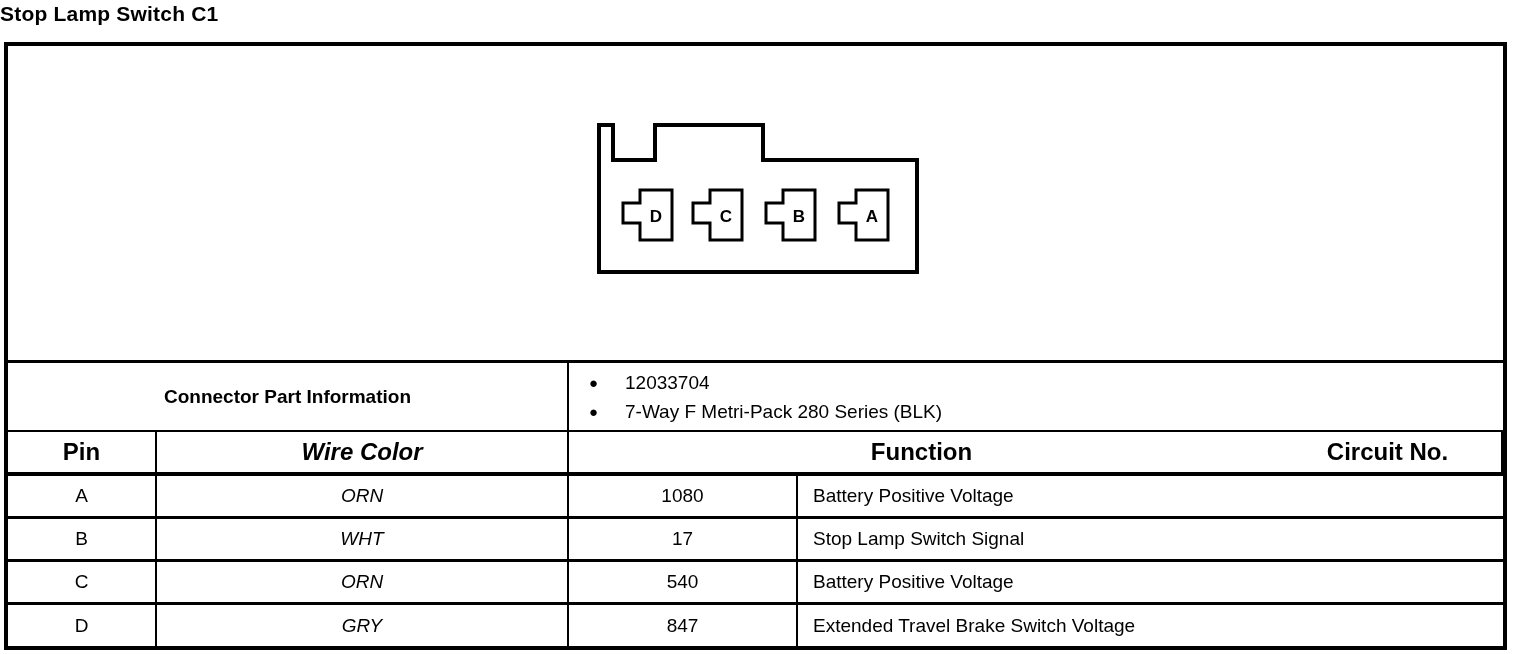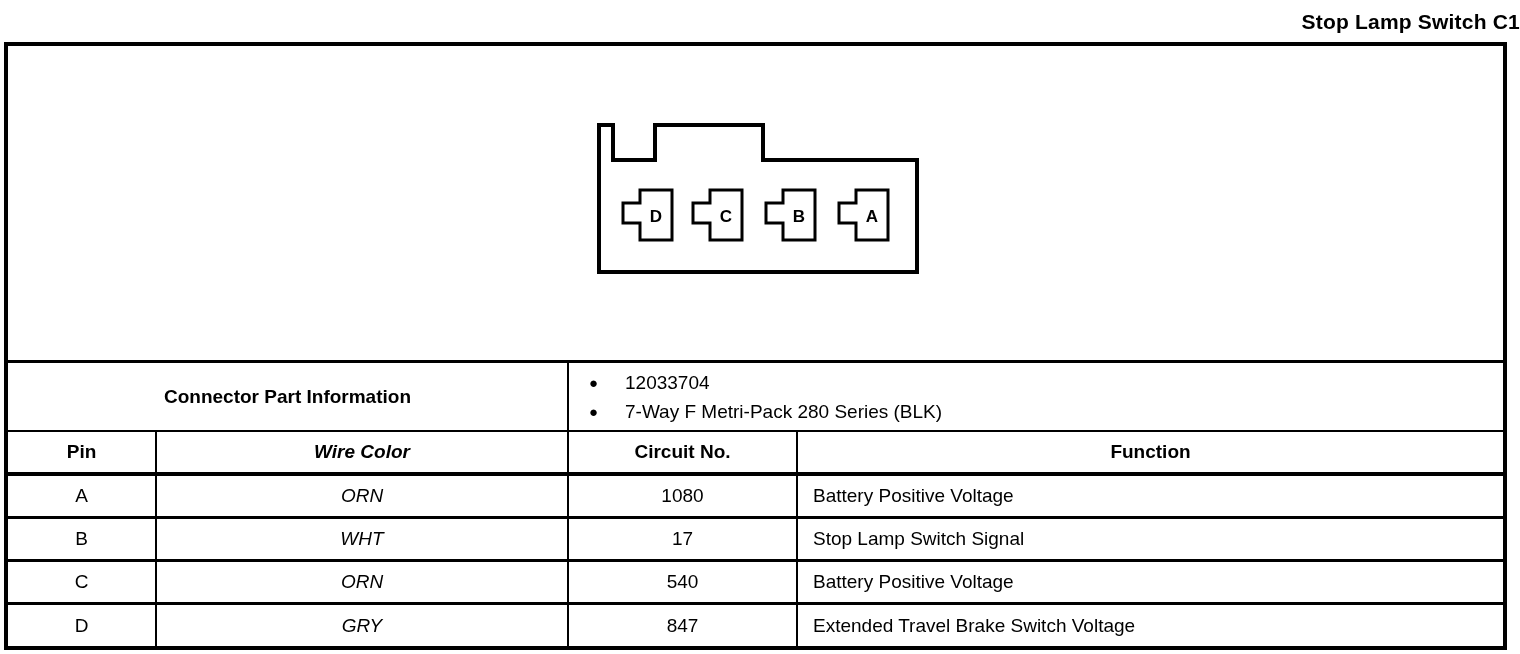--- a/index.html
+++ b/index.html
@@ -13,24 +13,24 @@
     color: #000000;
   }
   .page {
     position: relative;
     width: 1520px;
     height: 654px;
     background: #ffffff;
   }
   .title {
     position: absolute;
-    top: 10px;
+    top: 2px;
     left: 0;
     width: 100%;
-    text-align: right;
+    text-align: left;
     font-size: 21px;
     font-weight: bold;
     letter-spacing: 0.2px;
   }
   .outer {
     position: absolute;
     left: 4px;
     top: 42px;
     width: 1503px;
     height: 608px;
@@ -91,21 +91,21 @@
     font-size: 15px;
     width: 36px;
     flex: 0 0 36px;
   }
   .header-row {
     height: 44px;
     box-sizing: border-box;
     border-bottom: 4px solid #000000;
     display: flex;
     font-weight: bold;
-    font-size: 19px;
+    font-size: 24px;
   }
   .data-row {
     height: 43px;
     box-sizing: border-box;
     border-bottom: 3px solid #000000;
     display: flex;
     font-size: 19px;
   }
   .data-row:last-child {
     border-bottom: none;
@@ -143,22 +143,22 @@
         <div class="bullet-line">
           <span class="bullet-dot">●</span>
           <span>7-Way F Metri-Pack 280 Series (BLK)</span>
         </div>
       </div>
     </div>
 
     <div class="header-row">
       <div class="cell col-pin">Pin</div>
       <div class="cell col-wire">Wire Color</div>
+      <div class="cell col-func" style="justify-content:center; padding-left:0;">Function</div>
       <div class="cell col-circuit">Circuit No.</div>
-      <div class="cell col-func" style="justify-content:center; padding-left:0;">Function</div>
     </div>
 
     <div class="data-row">
       <div class="cell col-pin">A</div>
       <div class="cell col-wire">ORN</div>
       <div class="cell col-circuit">1080</div>
       <div class="cell col-func">Battery Positive Voltage</div>
     </div>
 
     <div class="data-row">

